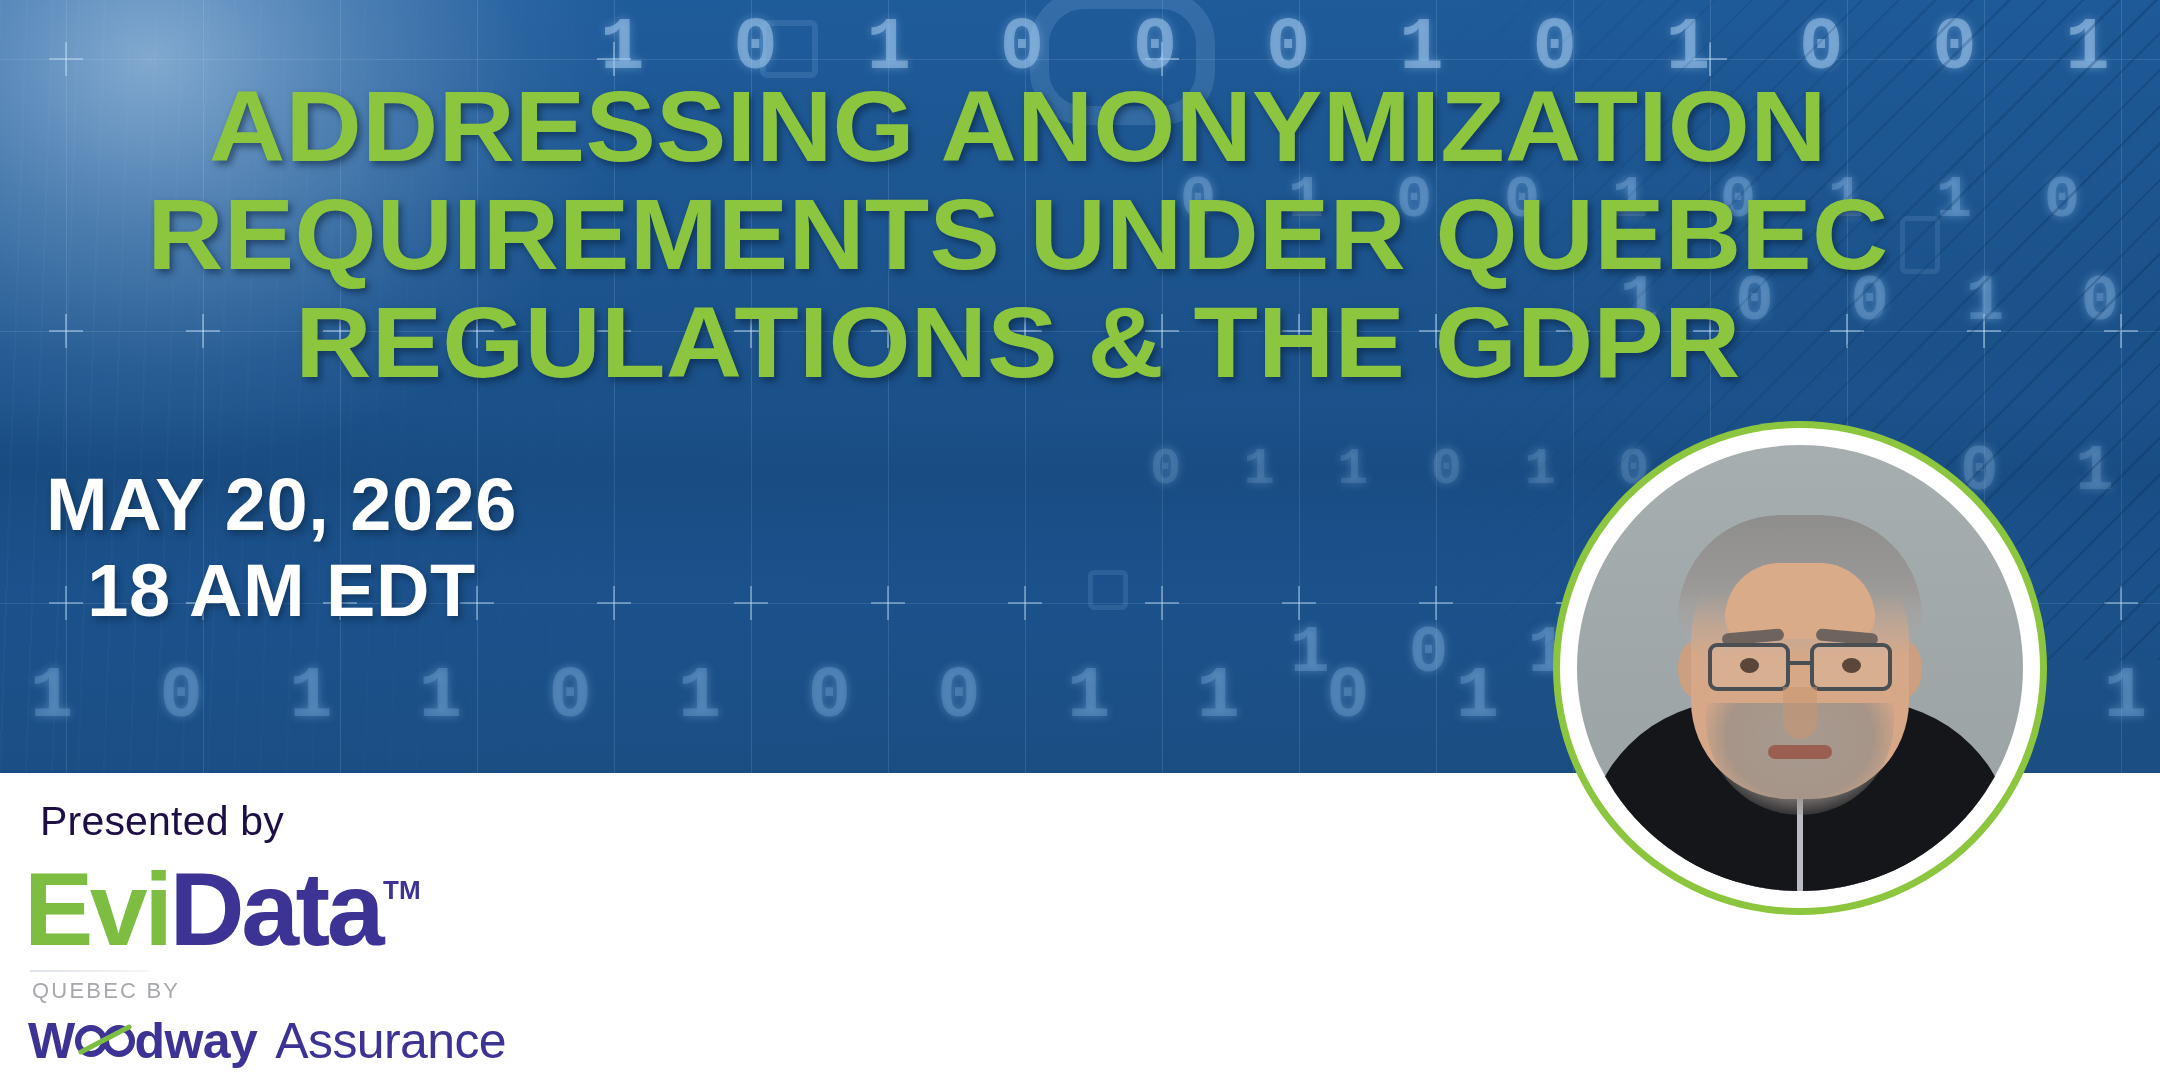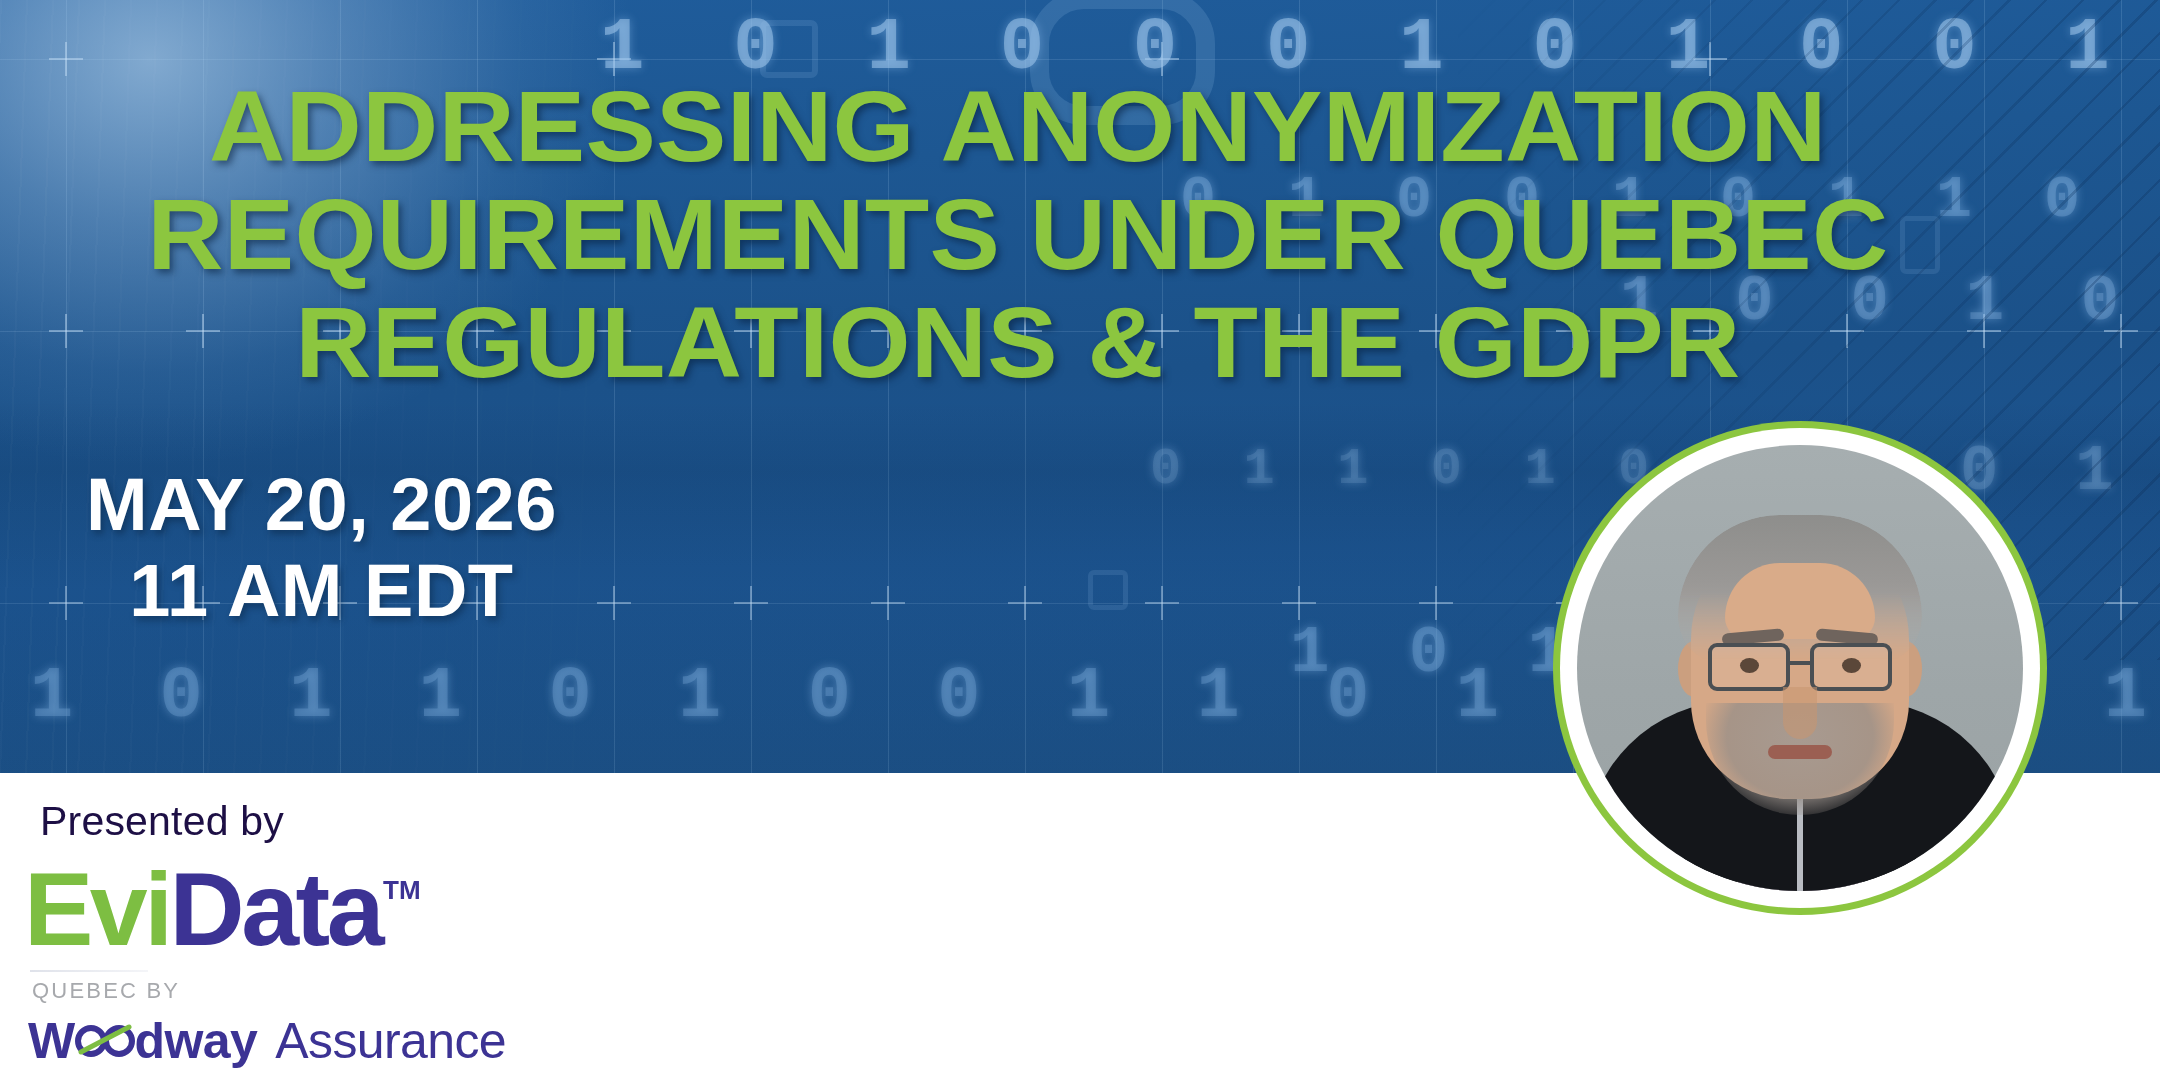--- a/index.html
+++ b/index.html
@@ -109,21 +109,20 @@
   #when{position:absolute;left:46px;top:462px;}
   .when-line{
     font-family:"Liberation Sans", sans-serif;
     font-weight:700;
     font-size:74px;
     line-height:86px;
     color:#ffffff;
     letter-spacing:0.5px;
     text-shadow:3px 4px 7px rgba(6,30,58,.45);
     white-space:nowrap;
-    margin-left:40px;
   }
 
   
   #footer{
     position:absolute;left:0;top:773px;width:2160px;height:307px;background:#ffffff;
   }
   #presented{
     position:absolute;left:40px;top:25px;
     font-family:"Liberation Sans", sans-serif;
     font-size:41px;font-weight:400;color:#1d0f45;letter-spacing:.2px;
@@ -266,21 +265,21 @@
     <div class="band"></div>
 
     <div id="headline">
       <div class="title-line">ADDRESSING ANONYMIZATION</div>
       <div class="title-line">REQUIREMENTS UNDER QUEBEC</div>
       <div class="title-line">REGULATIONS &amp; THE GDPR</div>
     </div>
 
     <div id="when">
       <div class="when-line">MAY 20, 2026</div>
-      <div class="when-line">11 AM EDT</div>
+      <div class="when-line">18 AM EDT</div>
     </div>
   </div>
 
   <div id="footer">
 
     <div id="evidata">
       <span class="evi">Evi</span><span class="dat">Data</span><span class="tm">TM</span>
     </div>
 
     <div id="presented">Presented by</div>

